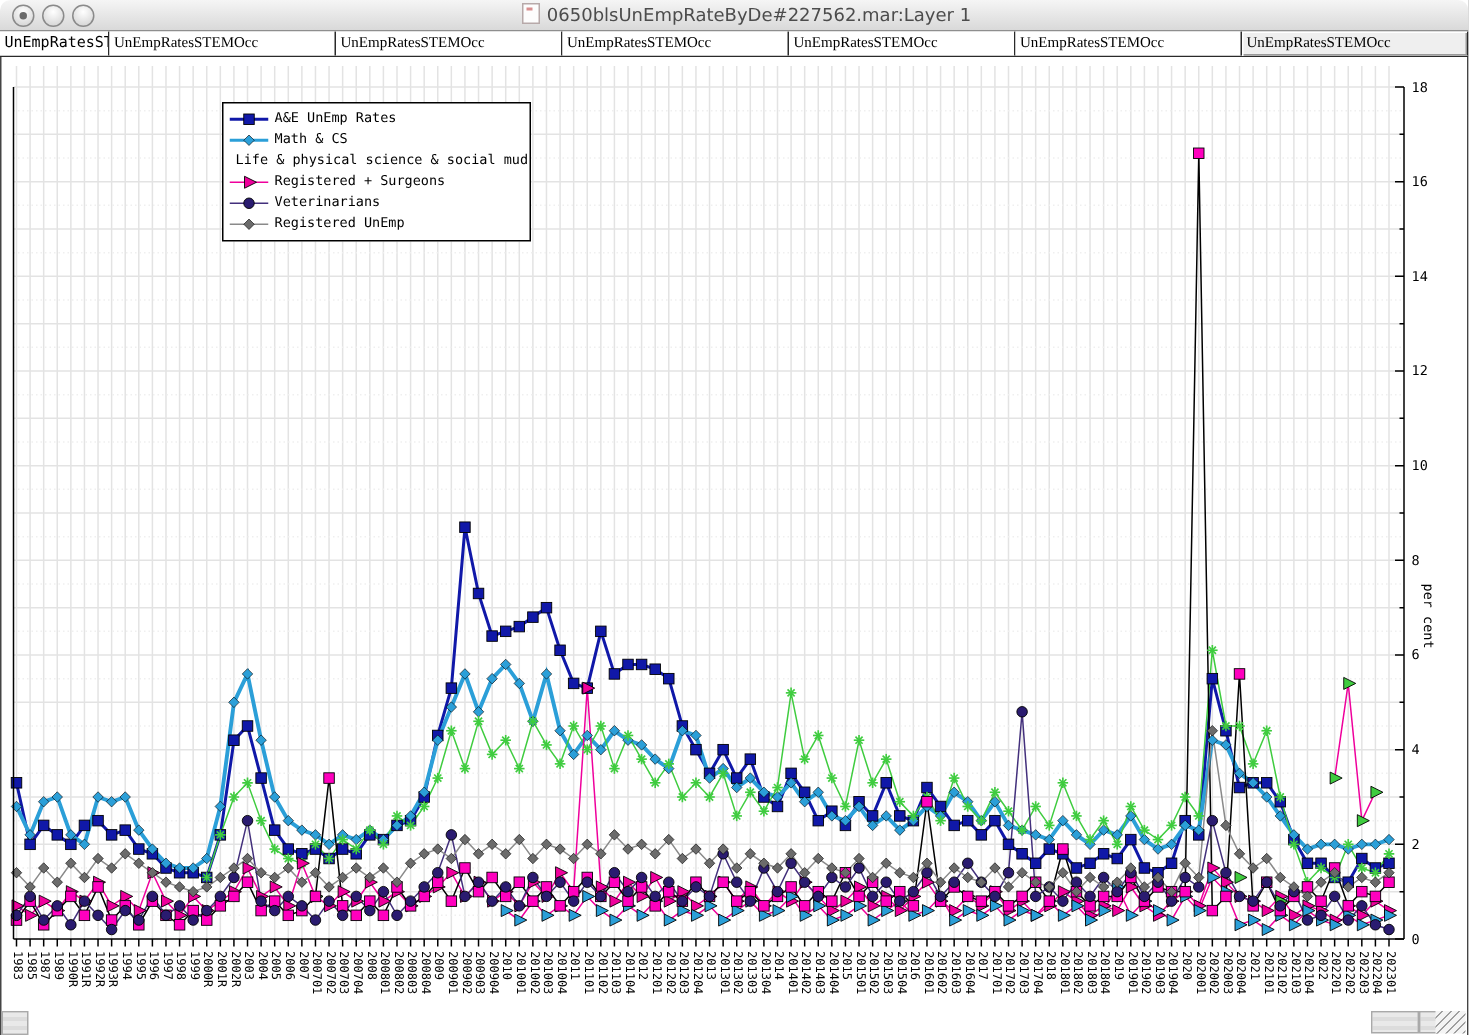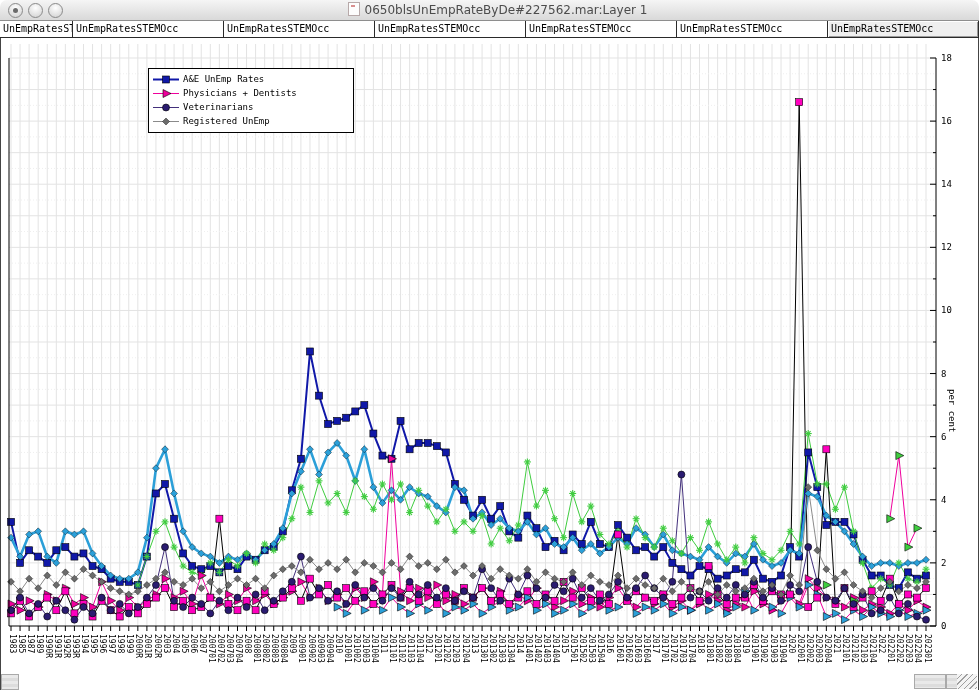--- a/index.html
+++ b/index.html
@@ -17,21 +17,21 @@
     font-size:12px;color:#4c4c4c;}
   #doc-icon{display:inline-block;width:10px;height:12px;background:#fdfdfd;
     border:1px solid #b7a9a9;vertical-align:-2px;margin-right:5px;position:relative;}
   #doc-icon::after{content:"";position:absolute;left:2px;top:2px;width:4px;height:2px;background:#d98f8f;}
   
   #tabbar{display:flex;height:16px;border-bottom:1px solid #2a2a2a;background:#fff;}
   .tab{box-sizing:border-box;border-right:1px solid #2a2a2a;background:#fff;
     font-family:"DejaVu Sans Mono",monospace;font-size:10px;line-height:15px;
     padding-left:3px;white-space:nowrap;overflow:hidden;color:#000;}
   .tab.first{width:73px;flex:none;}
-  .tab.rest{flex:1;}
+  .tab.rest{flex:1;font-family:Liberation Serif, serif;}
   .tab.selected{background:#efefef;box-shadow:inset 1px 1px 0 #fff,inset -1px -1px 0 #9a9a9a;}
   
   #chart-area{position:relative;width:979px;height:653px;background:#fff;
     box-sizing:border-box;border-left:1px solid #444;border-right:1px solid #444;border-bottom:1px solid #444;}
   #plot{position:absolute;left:0;top:0;}
   
   #legend{position:absolute;left:147px;top:30px;width:196px;background:#fff;
     border:1px solid #000;padding:3px 4px 4px 4px;z-index:5;}
   .lg-row{display:flex;align-items:center;height:14px;}
   .lg-label{font-family:"DejaVu Sans Mono",monospace;font-size:9px;color:#000;
@@ -1671,24 +1671,43 @@
     <div id="legend">
         <div class="lg-row">
           <svg width="26" height="11">
             <line x1="0" y1="5.5" x2="26" y2="5.5" stroke="#1018a8" stroke-width="2"></line>
             <rect x="9.5" y="2" width="7" height="7" fill="#1018a8" stroke="#000" stroke-width="0.6"></rect>
           </svg>
           <span class="lg-label">A&amp;E UnEmp Rates</span>
         </div>
         <div class="lg-row">
           <svg width="26" height="11">
+            <line x1="0" y1="5.5" x2="26" y2="5.5" stroke="#2b9fd8" stroke-width="2"></line>
+            <polygon points="13,2 16.5,5.5 13,9 9.5,5.5" fill="#2b9fd8" stroke="#000" stroke-width="0.4"></polygon>
+          </svg>
+          <span class="lg-label">Math &amp; CS</span>
+        </div>
+        <div class="lg-row">
+          <svg width="26" height="11">
+            <line x1="0" y1="5.5" x2="26" y2="5.5" stroke="#3fcc3f" stroke-width="1"></line>
+            <g stroke="#3fcc3f" stroke-width="1.1">
+              <line x1="9.5" y1="5.5" x2="16.5" y2="5.5"></line>
+              <line x1="13" y1="2" x2="13" y2="9"></line>
+              <line x1="10.62" y1="3.1199999999999997" x2="15.38" y2="7.880000000000001"></line>
+              <line x1="10.62" y1="7.880000000000001" x2="15.38" y2="3.1199999999999997"></line>
+            </g>
+          </svg>
+          <span class="lg-label">Life &amp; physical science &amp; social mud</span>
+        </div>
+        <div class="lg-row">
+          <svg width="26" height="11">
             <line x1="0" y1="5.5" x2="26" y2="5.5" stroke="#ef009c" stroke-width="1"></line>
             <polygon points="10,1.5 10,9.5 18,5.5" fill="#ef009c" stroke="#000" stroke-width="0.6"></polygon>
           </svg>
-          <span class="lg-label">Physicians + Dentists</span>
+          <span class="lg-label">Registered + Surgeons</span>
         </div>
         <div class="lg-row">
           <svg width="26" height="11">
             <line x1="0" y1="5.5" x2="26" y2="5.5" stroke="#43307c" stroke-width="1"></line>
             <circle cx="13" cy="5.5" r="3.5" fill="#2a1b70" stroke="#000" stroke-width="0.6"></circle>
           </svg>
           <span class="lg-label">Veterinarians</span>
         </div>
         <div class="lg-row">
           <svg width="26" height="11">

